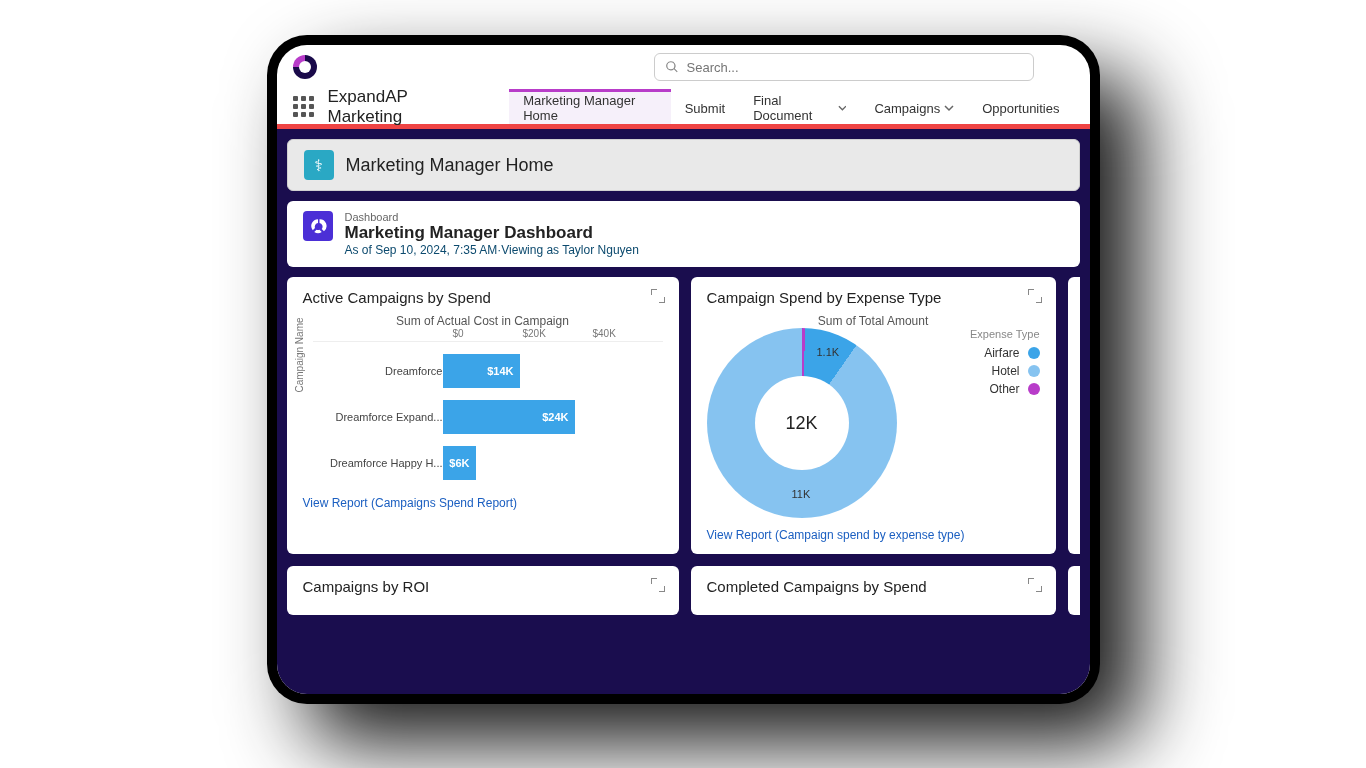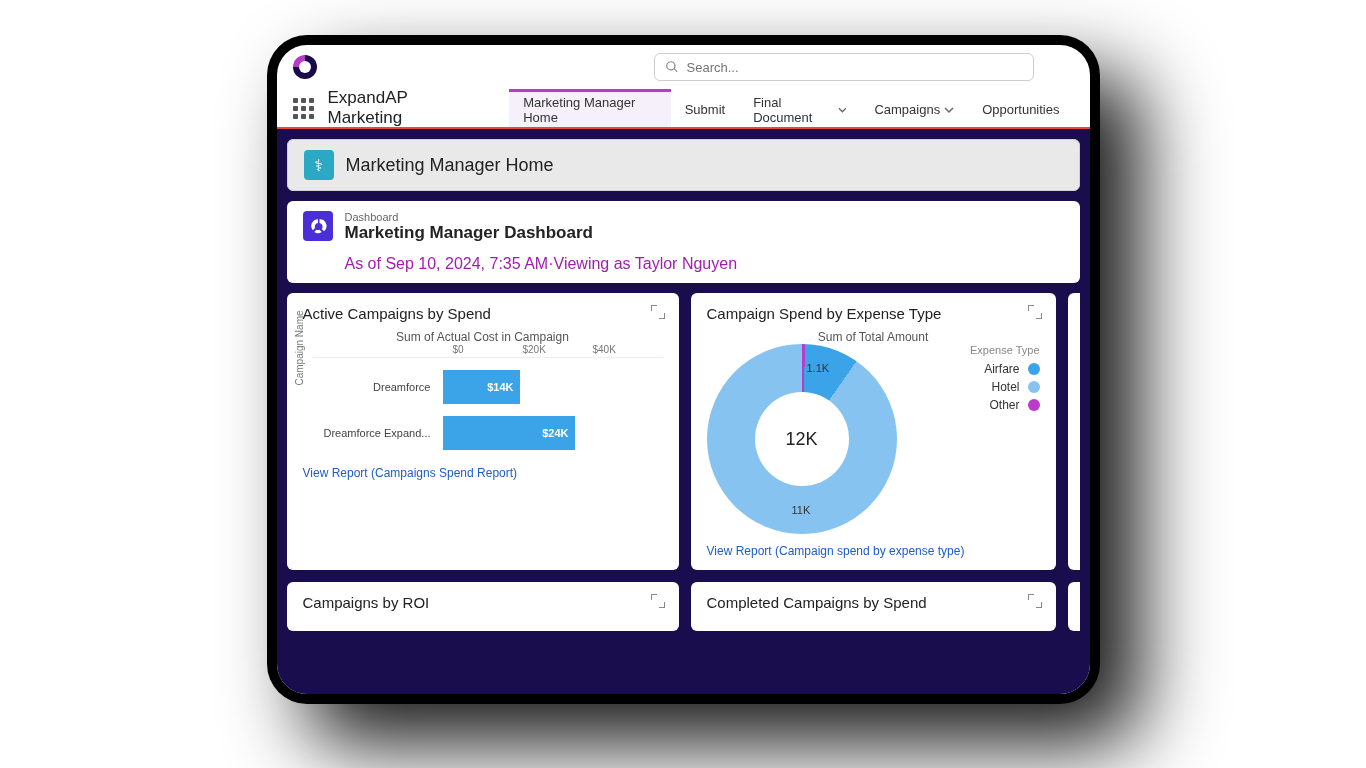--- a/index.html
+++ b/index.html
@@ -5,50 +5,50 @@
 *{box-sizing:border-box;margin:0;padding:0;font-family:-apple-system,BlinkMacSystemFont,"Segoe UI",Arial,sans-serif}
 body{background:#fff;display:flex;justify-content:center;align-items:flex-start;min-height:768px;padding-top:35px}
 .tablet{width:833px;height:669px;background:#000;border-radius:40px;padding:10px;box-shadow:40px 40px 80px rgba(0,0,0,.9)}
 .screen{width:100%;height:100%;background:#fff;border-radius:30px;overflow:hidden;display:flex;flex-direction:column}
 .topbar{display:flex;align-items:center;padding:6px 16px;height:44px}
 .logo{width:24px;height:24px;border-radius:50%;background:conic-gradient(#1a0a4a 0 270deg,#b83cc9 270deg 360deg);position:relative;margin-right:20px}
 .logo::after{content:"";position:absolute;top:6px;left:6px;width:12px;height:12px;border-radius:50%;background:#fff}
 .search{flex:0 0 380px;margin-left:auto;display:flex;align-items:center;border:1px solid #ccc;border-radius:6px;height:28px;padding:0 10px;gap:8px;margin-right:40px}
 .search svg{width:14px;height:14px;fill:#888}
 .search input{border:0;outline:0;font-size:13px;flex:1;color:#444}
-.navrow{display:flex;align-items:center;border-bottom:2px solid #ef4444;padding:0 16px;height:40px}
+.navrow{display:flex;align-items:center;border-bottom:5px solid #ef4444;padding:0 16px;height:40px}
 .dots{display:grid;grid-template-columns:repeat(3,5px);grid-template-rows:repeat(3,5px);gap:3px;margin-right:14px}
 .dots span{width:5px;height:5px;background:#555;border-radius:1px}
 .appname{font-size:17px;color:#222;margin-right:30px}
 .tabs{display:flex;align-items:stretch;height:100%}
 .tab{display:flex;align-items:center;padding:0 14px;font-size:13px;color:#333;border-top:3px solid transparent;gap:4px;cursor:pointer}
 .tab.active{border-top-color:#b83cc9;background:#f6f0fa}
 .chev{width:10px;height:10px}
 .body{flex:1;overflow:auto;background:#1a0d4e;padding:10px}
 .card{background:#e9e9e9;border:1px solid #d0d0d0;border-radius:6px;padding:10px 16px;margin-bottom:10px;display:flex;align-items:center;gap:12px}
 .page-icon{width:30px;height:30px;background:#2aa8c4;border-radius:4px;display:flex;align-items:center;justify-content:center;color:#fff;font-size:16px}
 .pagetitle{font-size:18px;color:#222}
 .dash-icon{width:30px;height:30px;background:#4b2fd6;border-radius:4px;display:flex;align-items:center;justify-content:center}
 .dash-icon svg{width:18px;height:18px;fill:#fff}
 .dashcard{background:#fff;border-radius:6px;padding:10px 16px;margin-bottom:10px}
 .dashlabel{font-size:11px;color:#666}
 .dashtitle{font-size:17px;font-weight:700;color:#222}
-.dashmeta{font-size:16px;color:#a21caf;margin-top:12px}
+.dashmeta{font-size:12px;color:#0c4a6e;margin-top:0}
 .grid{display:grid;grid-template-columns:1fr 1fr 12px;gap:12px}
 .panel{background:#fff;border-radius:6px;padding:12px 16px;position:relative}
 .ptitle{font-size:15px;color:#222;margin-bottom:8px}
 .expand{position:absolute;top:12px;right:14px;width:14px;height:14px;cursor:pointer}
 .expand::before,.expand::after{content:"";position:absolute;width:5px;height:5px;border:1px solid #888}
 .expand::before{top:0;left:0;border-right:0;border-bottom:0}
 .expand::after{bottom:0;right:0;border-left:0;border-top:0}
 .subtitle{font-size:12px;color:#555;text-align:center;}
 .axisrow{display:flex;font-size:10px;color:#777;padding-left:140px;border-bottom:1px solid #eee;padding-bottom:2px;margin-bottom:6px}
 .axisrow span{flex:0 0 70px}
 .barrow{display:flex;align-items:center;height:46px}
-.barlab{flex:0 0 130px;font-size:11px;color:#444;text-align:right;padding-right:12px}
+.barlab{flex:0 0 130px;font-size:11px;color:#444;text-align:right;padding-right:0}
 .barwrap{flex:1;height:34px;position:relative}
 .bar{height:100%;background:#3ba4e8;display:flex;align-items:center;justify-content:flex-end;padding-right:6px;color:#fff;font-size:11px;font-weight:600}
 .ylabel{position:absolute;left:-4px;top:50%;transform:rotate(-90deg) translateX(20px);transform-origin:left;font-size:10px;color:#777}
 .barcont{position:relative;padding-left:10px}
 .link{color:#1b5fc1;font-size:12px;margin-top:10px;cursor:pointer}
 .donutwrap{display:flex;gap:16px}
 .donut{width:190px;height:190px;border-radius:50%;position:relative;background:conic-gradient(#b83cc9 0 2deg,#3ba4e8 2deg 35deg,#86c3f0 35deg 360deg)}
 .donut::after{content:"";position:absolute;top:48px;left:48px;width:94px;height:94px;background:#fff;border-radius:50%}
 .donutcenter{position:absolute;top:50%;left:50%;transform:translate(-50%,-50%);z-index:1;font-size:18px;color:#222}
 .seglab{position:absolute;font-size:11px;color:#333}
@@ -153,33 +153,39 @@
                   <div class="barwrap">
                     <div class="bar" style="width:35%">$14K</div>
                   </div>
                 </div>
                 <div class="barrow">
                   <div class="barlab">Dreamforce Expand...</div>
                   <div class="barwrap">
                     <div class="bar" style="width:60%">$24K</div>
                   </div>
                 </div>
+                <div class="barrow">
+                  <div class="barlab">Dreamforce Happy H...</div>
+                  <div class="barwrap">
+                    <div class="bar" style="width:15%">$6K</div>
+                  </div>
+                </div>
               </div>
       </div>
       <div class="link">View Report (Campaigns Spend Report)</div>
     </div>
 
     <div class="panel">
       <div class="expand"></div>
       <div class="ptitle">Campaign Spend by Expense Type</div>
       <div class="subtitle">Sum of Total Amount</div>
       <div class="donutwrap">
         <div class="donut">
           <div class="donutcenter">12K</div>
-          <div class="seglab" style="top:18px;left:100px">1.1K</div>
+          <div class="seglab" style="top:18px;left:110px">1.1K</div>
           <div class="seglab" style="bottom:18px;left:85px">11K</div>
         </div>
         <div class="legend">
           <div class="legtitle">Expense Type</div>
           <div id="legend">
                   <div class="legitem">
                     <span>Airfare</span>
                     <span class="dot" style="background:#3ba4e8"></span>
                   </div>
                   <div class="legitem">

